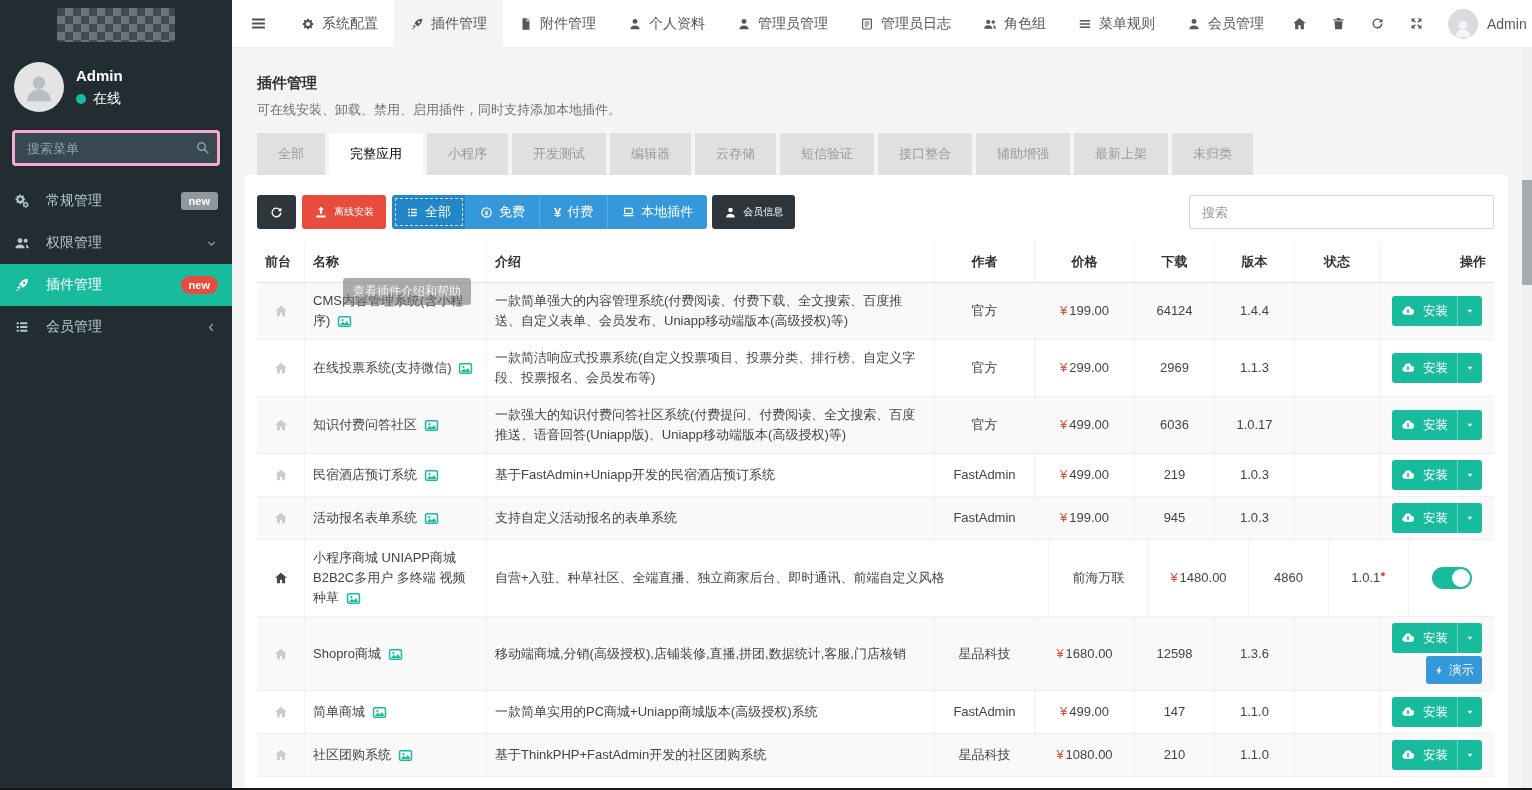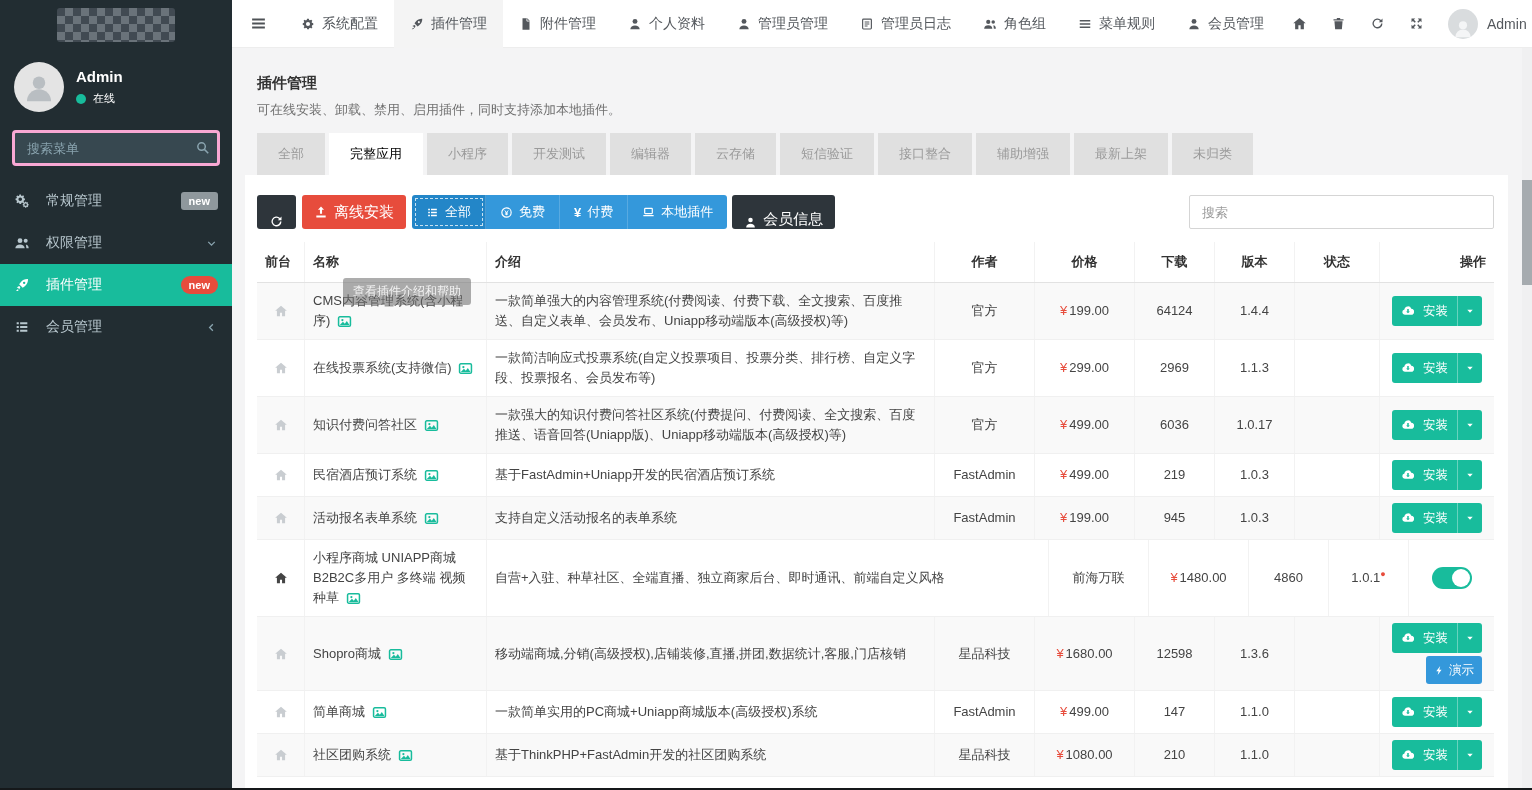--- a/index.html
+++ b/index.html
@@ -11,21 +11,21 @@
   
   .sidebar { width:232px; flex-shrink:0; background:#222d32; color:#b8c7ce; position:relative; z-index:5; }
   .logo-area { height:50px; display:flex; align-items:center; justify-content:center; }
   .logo-mosaic { width:118px; height:34px; border-radius:3px; opacity:.8; filter:blur(.6px);
     background:repeating-conic-gradient(#7d858d 0% 25%, #49525a 0% 50%) 0 0/16px 16px; }
   .user-panel { display:flex; align-items:center; padding:12px 14px 10px; }
   .avatar-big { width:50px; height:50px; border-radius:50%; background:#e4e4e4; display:flex; align-items:center; justify-content:center; overflow:hidden; }
   .avatar-big svg { color:#b9bec2; }
   .user-meta { margin-left:12px; }
   .user-name { color:#fff; font-weight:bold; font-size:15px; }
-  .user-status { margin-top:6px; display:flex; align-items:center; gap:7px; color:#fff; font-size:11px; }
+  .user-status { margin-top:6px; display:flex; align-items:center; gap:7px; color:#fff; font-size:14px; }
   .dot-online { width:10px; height:10px; border-radius:50%; background:#18bc9c; }
   .side-search { margin:8px 12px 4px; position:relative; }
   .side-search input { width:100%; height:36px; background:#374850; border:3px solid #f9a8d4; border-radius:4px;
       color:#ccc; padding:0 32px 0 12px; font-size:13px; font-family:inherit; outline:none; }
   .side-search input::placeholder { color:#8aa4af; }
   .side-search .sicon { position:absolute; right:10px; top:9px; color:#8aa4af; }
   .side-menu { margin-top:14px; }
   .menu-item { height:42px; display:flex; align-items:center; padding:0 14px; font-size:14px; color:#b8c7ce; cursor:pointer; }
   .menu-item .micon { width:24px; margin-right:8px; display:flex; color:#b8c7ce; }
   .menu-item.active { background:#18bc9c; color:#fff; }
@@ -54,22 +54,22 @@
   .page-title { font-size:15px; font-weight:bold; color:#333; }
   .page-sub { margin-top:8px; font-size:13px; color:#707070; }
   .tabs { display:flex; gap:4px; margin-top:14px; padding-left:12px; }
   .tab { padding:12px 21px; background:#e0e0e0; color:#9a9a9a; font-size:13px; cursor:pointer; white-space:nowrap; }
   .tab.active { background:#fff; color:#000000; }
   .panel { background:#fff; padding:20px 14px 0 12px; min-height:640px; }
 
   
   .toolbar { display:flex; align-items:center; }
   .tb-btn { height:34px; display:inline-flex; align-items:center; gap:6px; color:#fff; border-radius:3px;
-            padding:0 12px; font-size:15px; cursor:pointer; white-space:nowrap; }
-  .tb-dark { background:#2e353b;align-items:flex-end; }
+            padding:0 12px; font-size:10px; cursor:pointer; white-space:nowrap; }
+  .tb-dark { background:#2e353b; }
   .tb-red { background:#e74c3c; margin-left:6px; }
   .tb-group { display:inline-flex; margin-left:6px; border-radius:3px; overflow:hidden; }
   .seg { height:34px; display:inline-flex; align-items:center; gap:6px; background:#3498db; color:#fff;
          padding:0 14px; font-size:13px; cursor:pointer; border-right:1px solid rgba(255,255,255,.18); }
   .seg:last-child { border-right:none; }
   .seg.active { background:#2386c8; outline:1px dashed rgba(255,255,255,.75); outline-offset:-4px; }
   .seg .yen-g { font-weight:bold; }
   .tb-member { margin-left:5px; }
   .tb-search { margin-left:auto; width:305px; height:34px; border:1px solid #d5d5d5; border-radius:2px;
                padding:0 12px; font-size:13px; color:#555; font-family:inherit; outline:none; background:#fff; }

